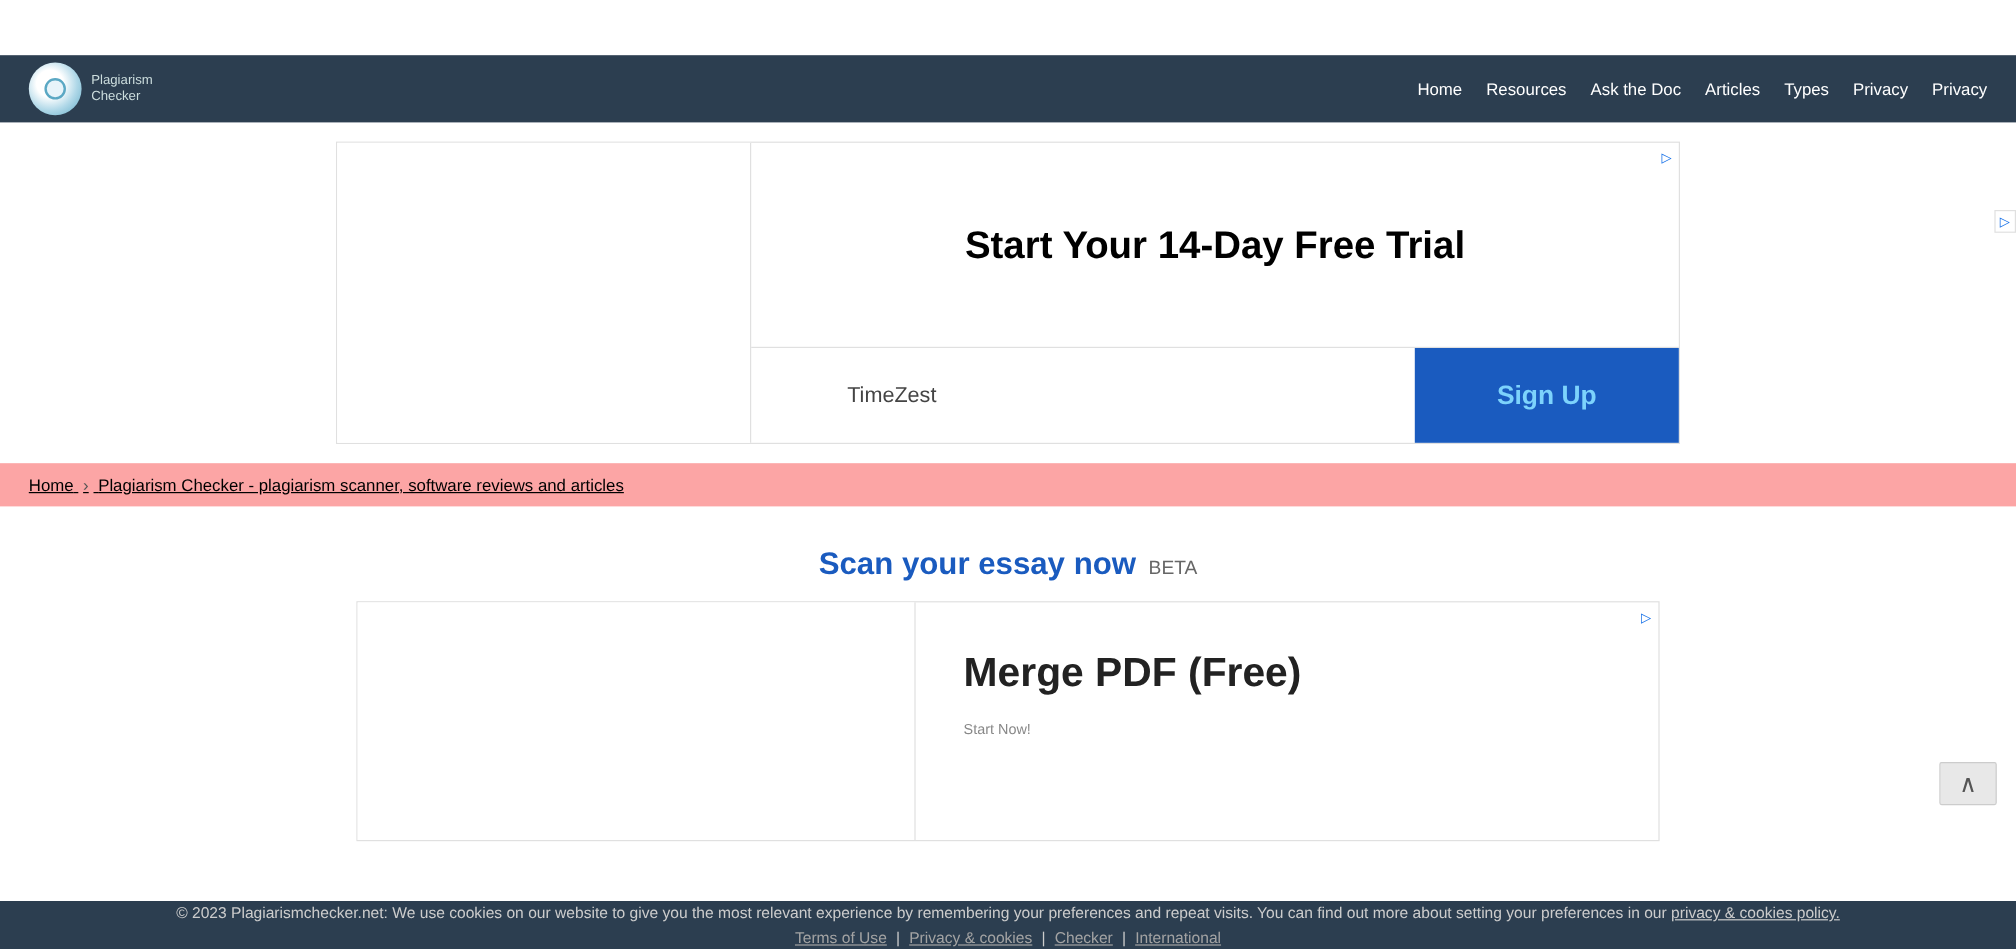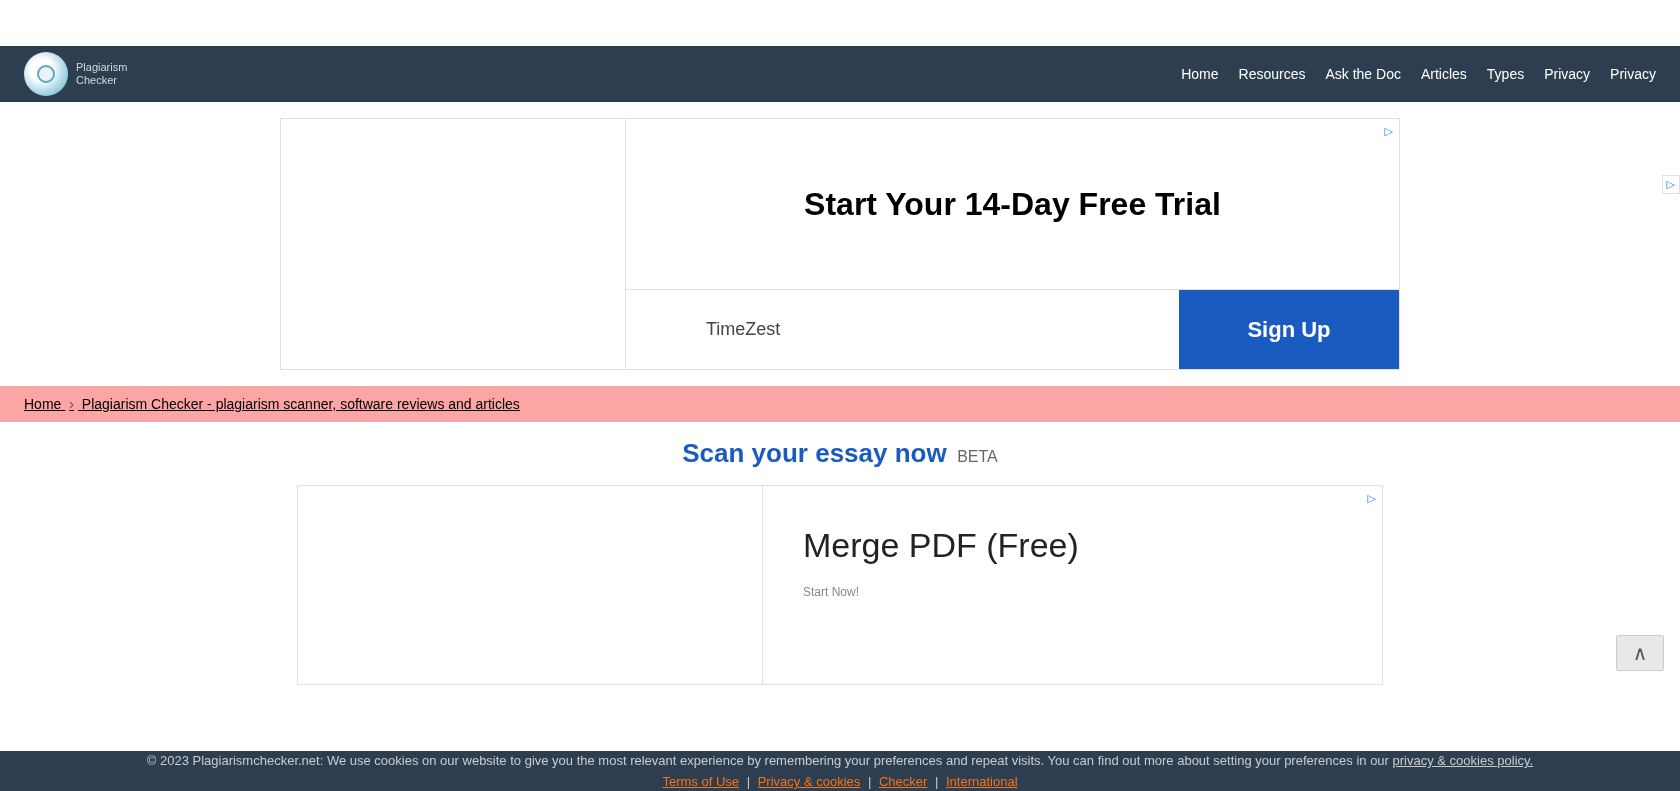--- a/index.html
+++ b/index.html
@@ -105,21 +105,21 @@
     .ad-timezest {
       flex: 1;
       display: flex;
       align-items: center;
       padding-left: 80px;
       font-size: 18px;
       color: #444;
     }
     .ad-signup-btn {
       background: #1a5bbf;
-      color: #ffffff;
+      color: #7dd3fc;
       font-size: 22px;
       font-weight: bold;
       border: none;
       width: 220px;
       cursor: pointer;
       display: flex;
       align-items: center;
       justify-content: center;
     }
     .ad-headline {
@@ -155,21 +155,21 @@
     .breadcrumb-separator { color: #555; margin: 0 4px; }
     .breadcrumb-current {
       color: #000;
       text-decoration: underline;
       font-weight: normal;
     }
 
     
     .main-content {
       max-width: 1120px;
-      margin: 0 auto;
+      margin: 16px auto;
       padding: 16px 17px;
     }
     .scan-heading {
       text-align: center;
       margin-bottom: 16px;
     }
     .scan-heading .scan-text {
       font-size: 26px;
       font-weight: bold;
       color: #1a5bbf;
@@ -200,21 +200,21 @@
     }
     .ad2-flag {
       position: absolute;
       top: 6px;
       right: 6px;
       color: #1a73e8;
       font-size: 11px;
     }
     .ad2-title {
       font-size: 34px;
-      font-weight: normal;
+      font-weight: bold;
       color: #222;
       margin-bottom: 20px;
     }
     .ad2-subtitle {
       font-size: 12px;
       color: #888;
     }
 
     
     .scroll-up-btn {
@@ -247,21 +247,21 @@
       right: 0;
     }
     footer a {
       color: #ccc;
       text-decoration: underline;
     }
     .footer-links {
       margin-top: 6px;
     }
     .footer-links a {
-      color: #f97316;
+      color: #a3a3a3;
       text-decoration: underline;
       margin: 0 2px;
     }
     .footer-sep { color: #ccc; margin: 0 2px; }
   </style>
 </head>
 <body>
 
 <header>
   <a class="logo-area" href="#">

